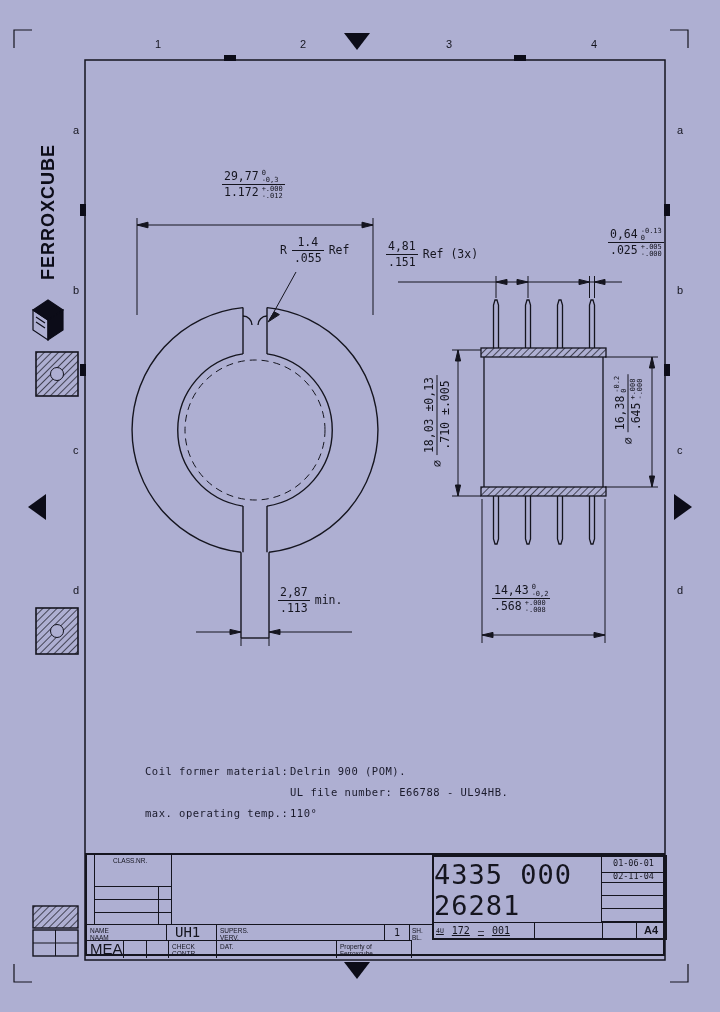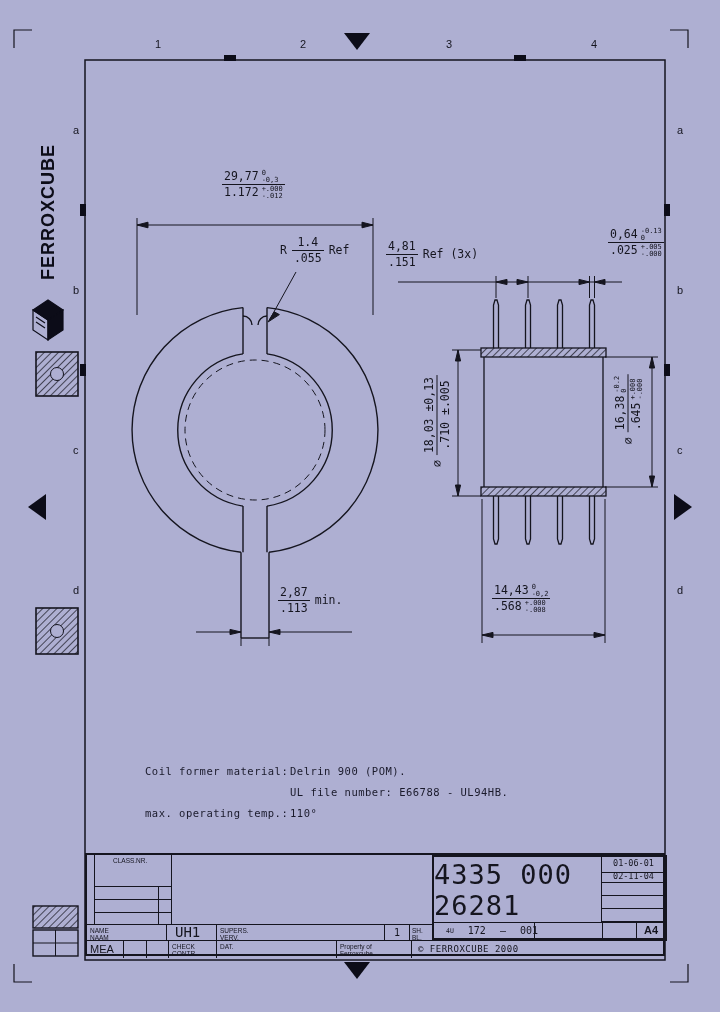--- a/index.html
+++ b/index.html
@@ -338,21 +338,21 @@
     <div class="tb" style="left:345px;top:0;width:235px;height:85px;border-width:2px;">
       <div class="tb mono" style="left:0;top:0;width:168px;height:65px;border-right-width:1px;display:flex;align-items:center;justify-content:flex-start;font-size:27px;letter-spacing:1px;">
         <span>4335 000 26281</span>
       </div>
       <div class="tb mono" style="left:168px;top:0;width:63px;height:16px;border-bottom-width:1px;font-size:8.5px;text-align:center;line-height:13px;">01-06-01</div>
       <div class="tb mono" style="left:168px;top:13px;width:63px;height:13px;border-bottom-width:1px;font-size:8.5px;text-align:center;line-height:13px;">02-11-04</div>
       <div class="tb" style="left:168px;top:26px;width:63px;height:13px;border-bottom-width:1px;"></div>
       <div class="tb" style="left:168px;top:39px;width:63px;height:13px;border-bottom-width:1px;"></div>
       <div class="tb" style="left:168px;top:52px;width:63px;height:13px;border-bottom-width:1px;"></div>
 
-      <div class="tb mono" style="left:0;top:65px;width:100px;height:16px;border-top-width:1px;display:flex;align-items:center;gap:14px;padding-left:12px;font-size:10px;">
+      <div class="tb mono" style="left:0;top:65px;width:100px;height:16px;border-top-width:1px;display:flex;align-items:center;gap:8px;padding-left:2px;font-size:10px;text-decoration:underline;">
         <span style="font-size:6.5px;">4U</span>
         <span>172</span>
         <span>–</span>
         <span>001</span>
       </div>
       <div class="tb" style="left:100px;top:65px;width:68px;height:16px;border-top-width:1px;border-left-width:1px;"></div>
       <div class="tb" style="left:168px;top:65px;width:34px;height:16px;border-top-width:1px;border-left-width:1px;"></div>
       <div class="tb" style="left:202px;top:65px;width:29px;height:16px;border-top-width:1px;border-left-width:1px;font-weight:bold;font-size:11px;text-align:center;line-height:15px;">A4</div>
     </div>
 
@@ -364,30 +364,29 @@
     <div class="tb" style="left:130px;top:69px;width:168px;height:16px;border-top-width:1px;border-right-width:1px;">
       <div class="lab"><span>SUPERS.</span><br>
       <span>VERV.</span></div>
     </div>
     <div class="tb mono" style="left:298px;top:69px;width:25px;height:16px;border-top-width:1px;border-right-width:1px;font-size:10px;text-align:center;line-height:15px;">1</div>
     <div class="tb" style="left:323px;top:69px;width:22px;height:16px;border-top-width:1px;">
       <div class="lab" style="padding-left:2px;"><span>SH.</span><br>
       <span>BL.</span></div>
     </div>
 
-    <div class="tb" style="left:0;top:85px;width:37px;height:18px;border-top-width:1px;border-right-width:1px;font-size:11px;line-height:16px;padding-left:3px;">MEA</div>
+    <div class="tb" style="left:0;top:85px;width:37px;height:18px;border-top-width:1px;border-right-width:1px;font-size:15px;line-height:16px;padding-left:3px;">MEA</div>
     <div class="tb" style="left:37px;top:85px;width:23px;height:18px;border-top-width:1px;border-right-width:1px;"></div>
     <div class="tb" style="left:60px;top:85px;width:22px;height:18px;border-top-width:1px;border-right-width:1px;"></div>
     <div class="tb" style="left:82px;top:85px;width:48px;height:18px;border-top-width:1px;border-right-width:1px;">
       <div class="lab"><span>CHECK</span><br>
       <span>CONTR.</span></div>
     </div>
     <div class="tb" style="left:130px;top:85px;width:120px;height:18px;border-top-width:1px;border-right-width:1px;">
       <div class="lab">DAT.</div>
     </div>
     <div class="tb" style="left:250px;top:85px;width:75px;height:18px;border-top-width:1px;border-right-width:1px;">
       <div class="lab"><span>Property of</span><br>
       <span>Ferroxcube</span></div>
     </div>
-    <div class="tb mono" style="left:325px;top:85px;width:255px;height:18px;border-top-width:1px;font-size:9px;line-height:17px;padding-left:6px;letter-spacing:0.5px;">© FERROXCUBE 2000</div>
   </div>
 
 </div>
 
 </body></html>

